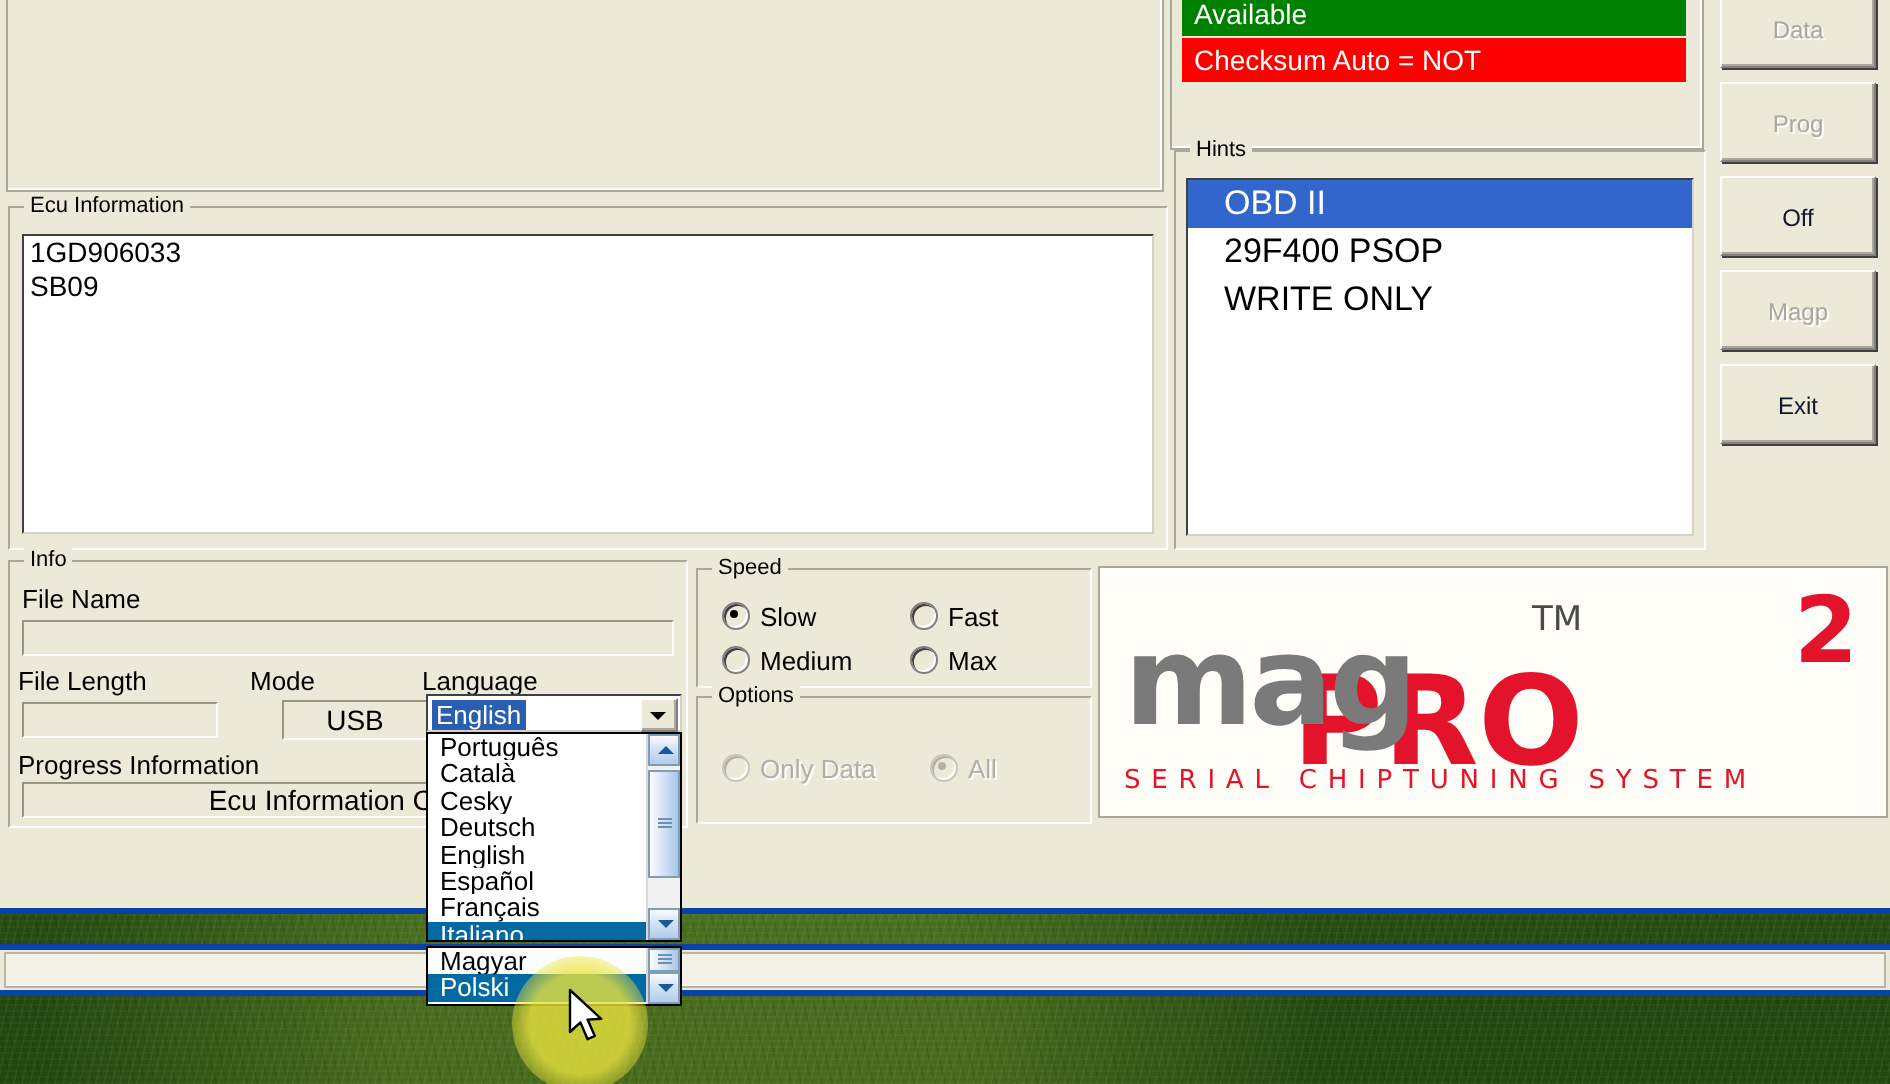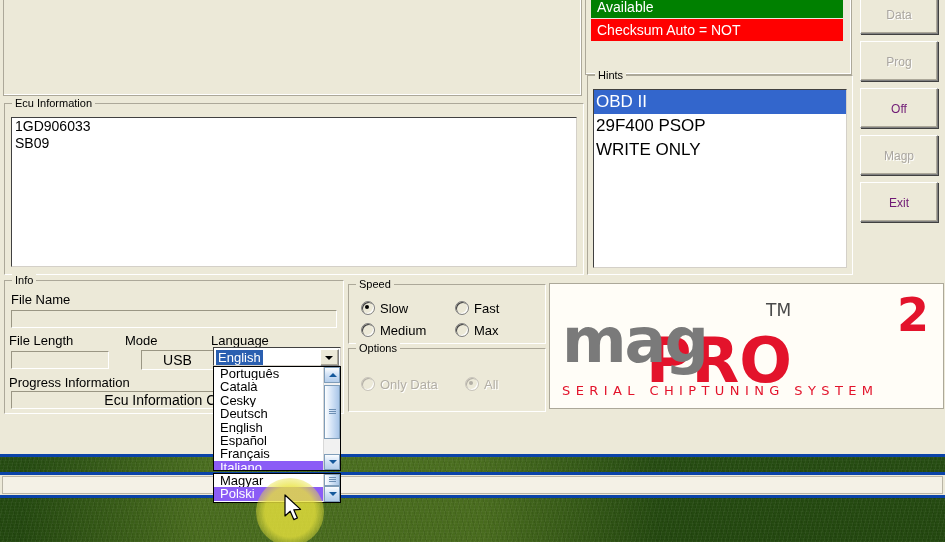--- a/index.html
+++ b/index.html
@@ -62,30 +62,30 @@
   }
   #status-green{top:14px;background:#008000;}
   #status-red{top:37px;background:#ff0000;}
   
   #hints-group{left:587px;top:75px;width:264px;height:198px;}
   #hints-list{
     position:absolute;left:5px;top:13px;width:252px;height:177px;
     background:#fff;overflow:hidden;
     border:1px solid #404040;border-right-color:#d4d0c8;border-bottom-color:#d4d0c8;
   }
-  #hints-list .row{font-size:17px;line-height:24px;padding-left:2px;color:#000;white-space:nowrap;}
+  #hints-list .row{font-size:17px;line-height:24px;padding-left:18px;color:#000;white-space:nowrap;}
   #hints-list .row.sel{background:#3366cc;color:#fff;}
   
   #btncol{position:absolute;left:860px;top:-6px;width:80px;}
   .btn{
     position:relative;width:78px;height:40px;margin-bottom:7px;
     background:#ece9d8;
     border:1px solid #ffffff;border-right-color:#808080;border-bottom-color:#808080;
     box-shadow:inset -1px -1px 0 #aca899, 1px 1px 0 #404040;
-    font-size:12px;color:#701a75;line-height:40px;text-align:center;
+    font-size:12px;color:#0f172a;line-height:40px;text-align:center;
     box-sizing:border-box;
   }
   .btn.disabled{color:#aaa6a0;text-shadow:1px 1px 0 #ffffff;}
   
   #info-group{left:4px;top:280px;width:338px;height:132px;}
   .lbl{position:absolute;font-size:13px;color:#000;white-space:nowrap;}
   .field{
     position:absolute;background:#ece9d8;
     border:1px solid #9a9684;border-right-color:#ffffff;border-bottom-color:#ffffff;
     font-size:14px;color:#000;box-sizing:border-box;overflow:hidden;white-space:nowrap;
@@ -153,21 +153,21 @@
     border-left:4px solid transparent;border-right:4px solid transparent;
     border-top:4px solid #000;
   }
   .droplist{
     position:absolute;background:#fff;border:1px solid #000;box-sizing:border-box;
   }
   .droplist .opt{
     height:13.4px;line-height:13.4px;font-size:13px;color:#000;
     padding-left:6px;white-space:nowrap;overflow:hidden;
   }
-  .droplist .opt.sel{background:#8b5cf6;color:#fff;}
+  .droplist .opt.sel{background:#0369a1;color:#fff;}
   #drop-main{left:213px;top:366px;width:128px;height:105px;}
   #drop-main .inner{position:absolute;left:0;top:0;right:17px;bottom:0;overflow:hidden;}
   #drop-ghost{left:213px;top:473px;width:128px;height:30px;}
   #drop-ghost .inner{position:absolute;left:0;top:0;right:17px;bottom:0;overflow:hidden;}
   .sb{
     position:absolute;right:0;top:0;width:16px;bottom:0;background:#f1f1f1;
     border-left:1px solid #d8d8d8;
   }
   .sb-btn{
     position:absolute;left:0;width:16px;height:16px;

